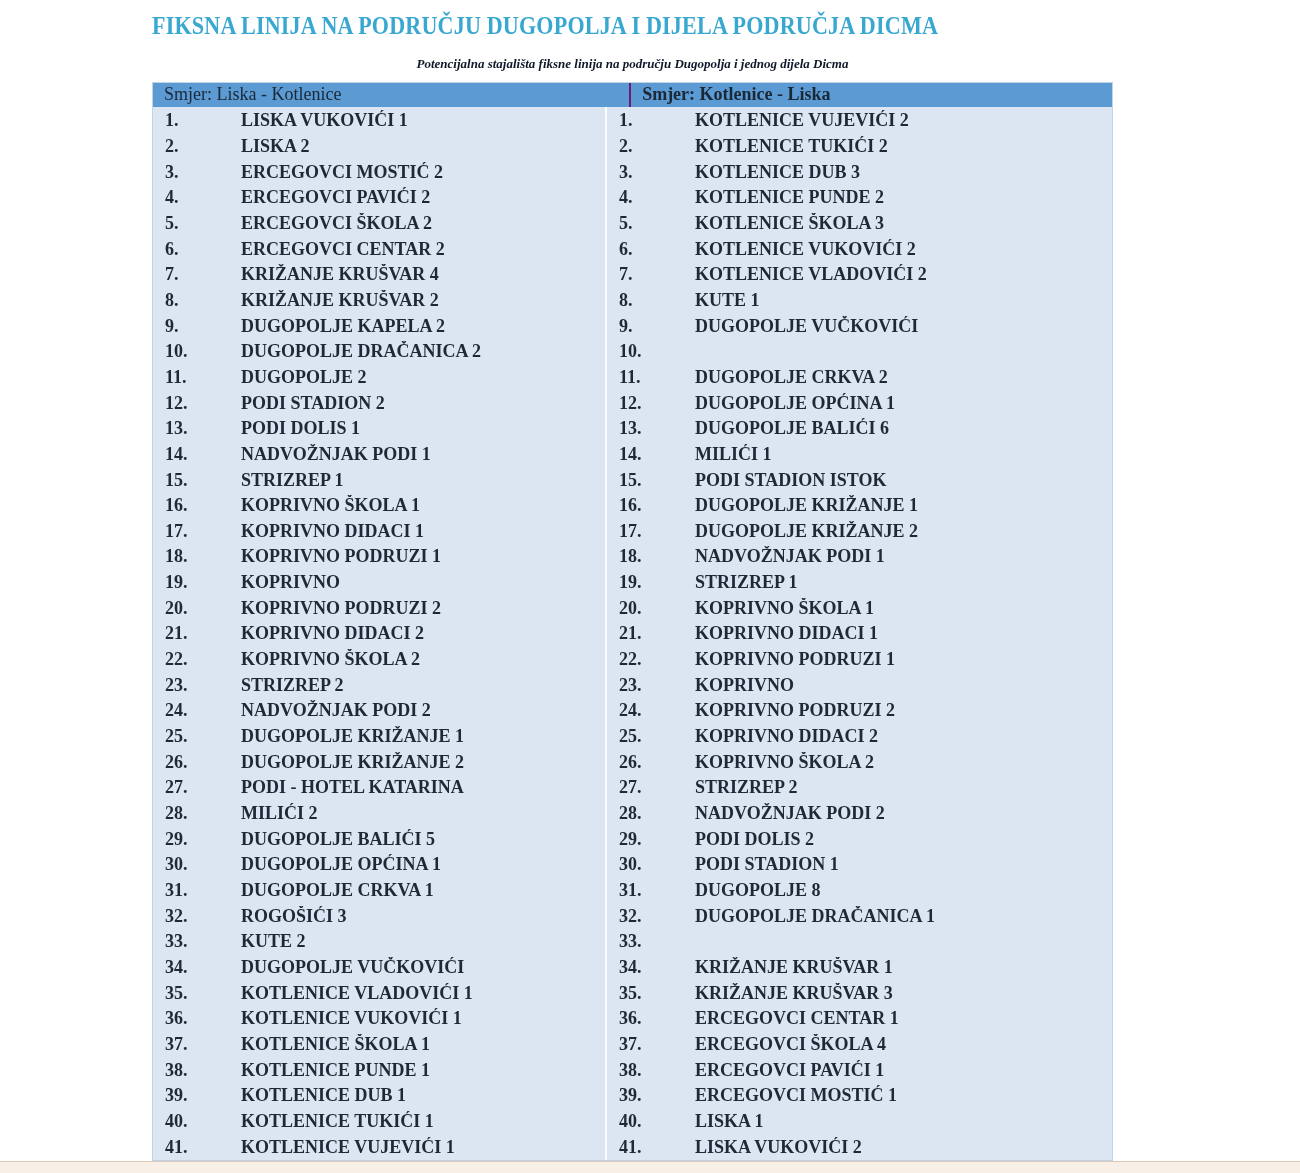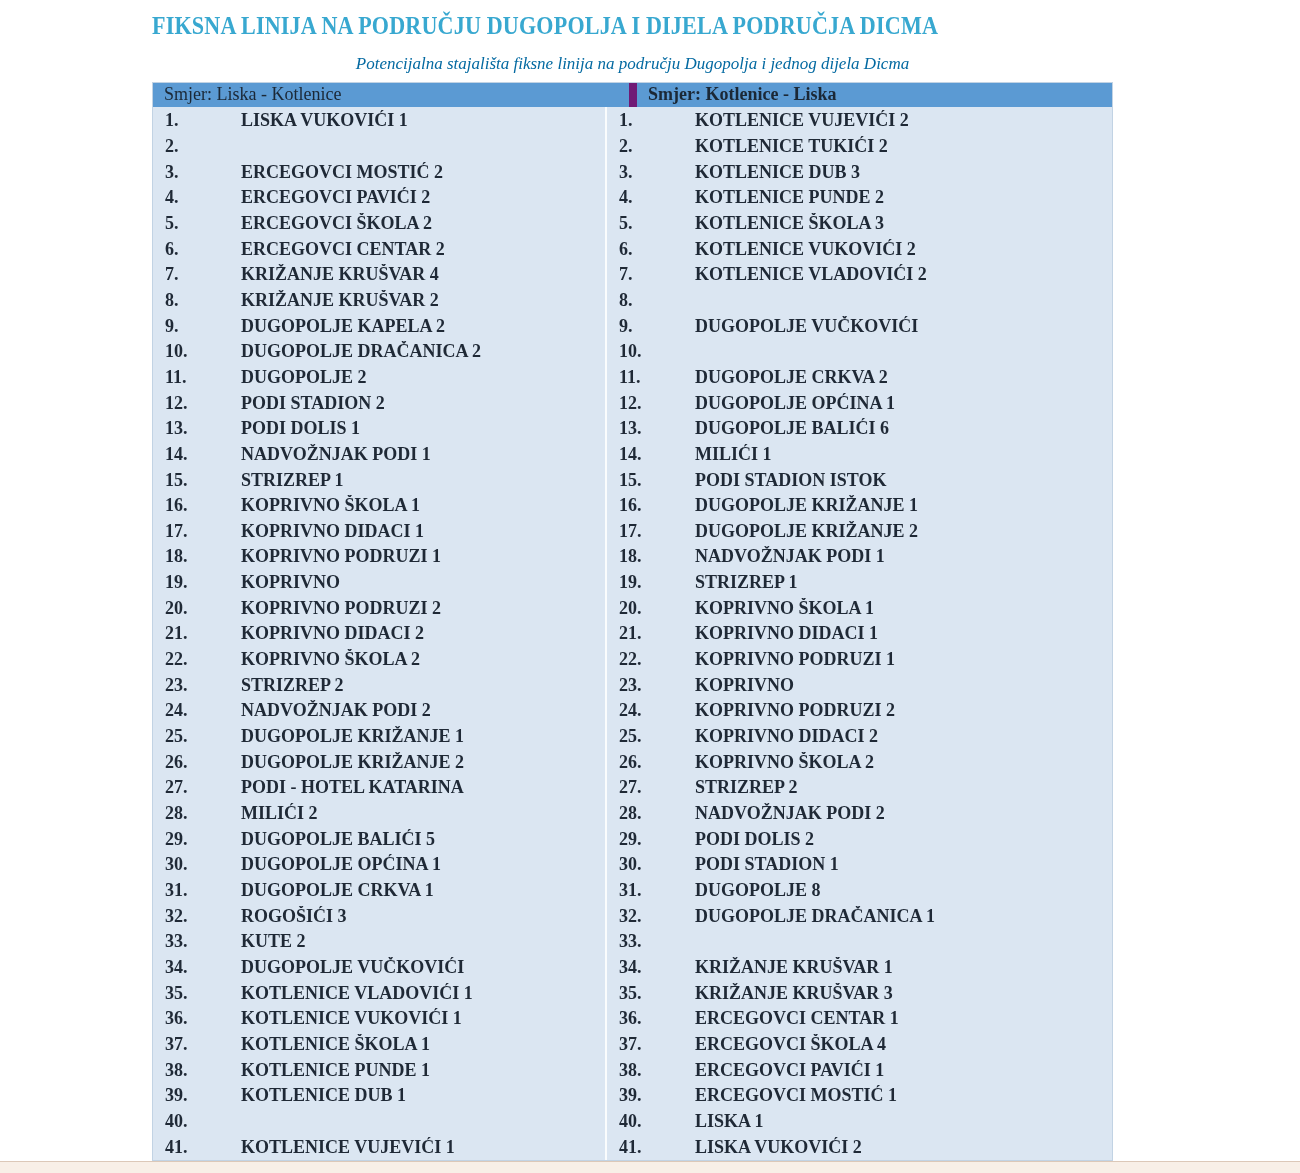--- a/index.html
+++ b/index.html
@@ -15,22 +15,22 @@
     font-size:26px;font-weight:bold;
     color:var(--title-text,#38a8d0);
     white-space:nowrap;
     transform:scaleX(0.85);transform-origin:left center;
     letter-spacing:0.2px;
     line-height:36px;
   }
   .subtitle{
     position:absolute;left:152px;top:52px;width:961px;
     text-align:center;
-    font-size:17px;font-weight:normal;font-style:italic;
-    color:#0369a1;
+    font-size:13px;font-weight:bold;font-style:italic;
+    color:#0f172a;
     line-height:24px;
   }
   .stops-table{
     position:absolute;left:152px;top:82px;width:961px;
     box-sizing:border-box;
     border:1px solid #c2d3e4;
   }
   .thead{
     display:flex;
     background:var(--header-bg,#5b9ad3);
@@ -39,21 +39,21 @@
   .th{
     box-sizing:border-box;
     padding-left:11px;
     font-size:18px;
     color:var(--header-text,#1b2836);
     line-height:23px;
     white-space:nowrap;
     overflow:hidden;
   }
   .th-left{width:500px;font-weight:normal;}
-  .th-right{width:507px;font-weight:bold;border-left:8px solid #701a75;}
+  .th-right{width:507px;font-weight:bold;border-left:2px solid #701a75;}
   .tbody{
     display:flex;
     background:var(--body-bg,#dbe6f2);
   }
   .col{width:452px;box-sizing:border-box;padding-top:1px;}
   .col-right{width:507px;border-left:2px solid rgba(255,255,255,0.85);}
   .row{
     display:flex;
     height:25.66px;
     align-items:center;
@@ -91,20 +91,21 @@
       <div class="th th-right">Smjer: Kotlenice - Liska</div>
     </div>
     <div class="tbody">
       <div class="col col-left">
           <div class="row">
             <span class="num">1.</span>
             <span class="stop">LISKA VUKOVIĆI 1</span>
           </div>
           <div class="row">
             <span class="num">2.</span>
+            <span class="stop">LISKA 2</span>
           </div>
           <div class="row">
             <span class="num">3.</span>
             <span class="stop">ERCEGOVCI MOSTIĆ 2</span>
           </div>
           <div class="row">
             <span class="num">4.</span>
             <span class="stop">ERCEGOVCI PAVIĆI 2</span>
           </div>
           <div class="row">
@@ -242,20 +243,21 @@
           <div class="row">
             <span class="num">38.</span>
             <span class="stop">KOTLENICE PUNDE 1</span>
           </div>
           <div class="row">
             <span class="num">39.</span>
             <span class="stop">KOTLENICE DUB 1</span>
           </div>
           <div class="row">
             <span class="num">40.</span>
+            <span class="stop">KOTLENICE TUKIĆI 1</span>
           </div>
           <div class="row">
             <span class="num">41.</span>
             <span class="stop">KOTLENICE VUJEVIĆI 1</span>
           </div>
         </div>
       <div class="col col-right">
           <div class="row">
             <span class="num">1.</span>
             <span class="stop">KOTLENICE VUJEVIĆI 2</span>
@@ -279,20 +281,21 @@
           <div class="row">
             <span class="num">6.</span>
             <span class="stop">KOTLENICE VUKOVIĆI 2</span>
           </div>
           <div class="row">
             <span class="num">7.</span>
             <span class="stop">KOTLENICE VLADOVIĆI 2</span>
           </div>
           <div class="row">
             <span class="num">8.</span>
+            <span class="stop">KUTE 1</span>
           </div>
           <div class="row">
             <span class="num">9.</span>
             <span class="stop">DUGOPOLJE VUČKOVIĆI</span>
           </div>
           <div class="row">
             <span class="num">10.</span>
           </div>
           <div class="row">
             <span class="num">11.</span>

